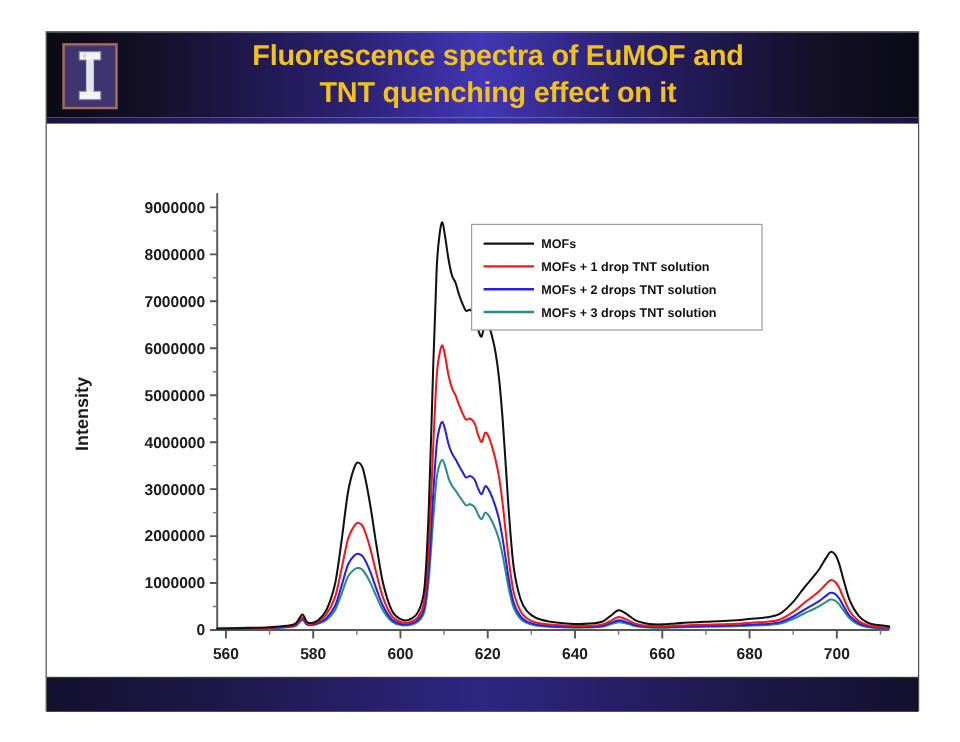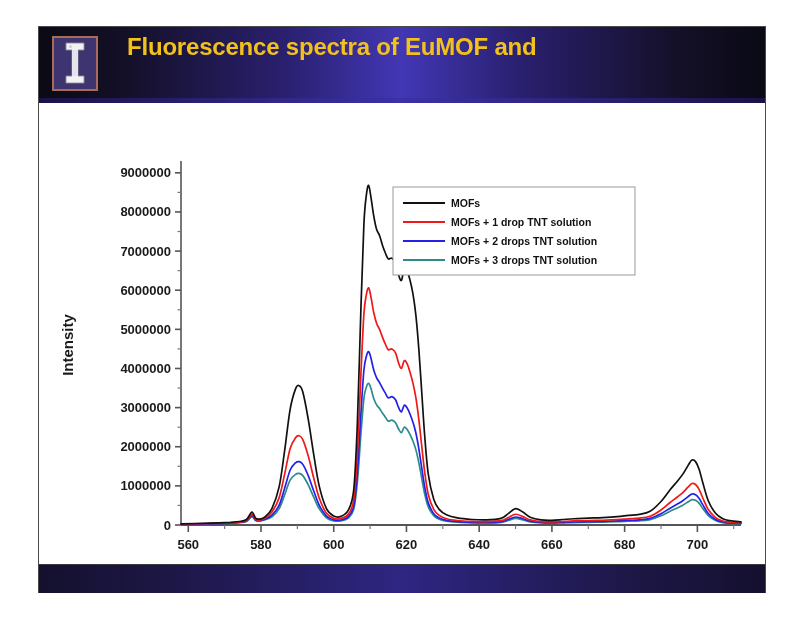--- a/index.html
+++ b/index.html
@@ -7,21 +7,21 @@
 
   .slide{position:absolute;left:38px;top:26px;width:728px;height:567px;background:#ffffff;
          border:1px solid #4a4a4a;box-sizing:border-box;}
 
   
   .title-bar{position:absolute;left:0;top:0;width:100%;height:71px;
     background:linear-gradient(90deg,#0a0a14 0%,#141028 12%,#2a2070 34%,#4237b4 50%,#2a2070 66%,#141028 88%,#0a0a14 100%);
     box-sizing:border-box;}
   .title-underline{position:absolute;left:0;top:71px;width:100%;height:5px;
     background:linear-gradient(90deg,#1a1246 0%,#3b31a8 50%,#1a1246 100%);}
-  .title-text{position:absolute;left:88px;top:4px;width:600px;
+  .title-text{position:absolute;left:76px;top:4px;width:600px;text-align:center;
     color:#f2c21a;font-weight:bold;font-size:24px;line-height:31px;
     letter-spacing:-0.2px;font-family:"Liberation Sans",sans-serif;}
 
   .logo{position:absolute;left:13px;top:9px;width:46px;height:55px;
     background:#3d3470;border:2px solid #a96a5a;box-sizing:border-box;}
   .logo svg{display:block;margin:3px auto 0;}
 
   
   .chart-wrap{position:absolute;left:0;top:76px;width:728px;height:452px;}
   .chart-svg{display:block;}
@@ -43,20 +43,21 @@
   <div class="title-bar">
     <div class="logo">
       <svg width="24" height="44" viewBox="0 0 24 44" aria-hidden="true">
         <polygon points="3,2 21,2 21,9 15,9 15,35 21,35 21,42 3,42 3,35 9,35 9,9 3,9" fill="#f2f2f2" stroke="#8a8a9a" stroke-width="0.9"></polygon>
         <rect x="9" y="9" width="6" height="26" fill="#e4e4ec"></rect>
         <circle cx="7.5" cy="5.5" r="1.6" fill="#cfcfdd"></circle>
       </svg>
     </div>
     <div class="title-text">
       <div>Fluorescence spectra of EuMOF and</div>
+      <div>TNT quenching effect on it</div>
     </div>
   </div>
   <div class="title-underline"></div>
 
   <div class="chart-wrap">
     <svg class="chart-svg" id="chart" width="728" height="452" viewBox="0 0 728 452">
         <line x1="142" y1="58" x2="142" y2="422" stroke="#555" stroke-width="1.6"></line>
         <line x1="142" y1="422" x2="702" y2="422" stroke="#555" stroke-width="1.8"></line>
         <line x1="136" y1="422" x2="142" y2="422" stroke="#555" stroke-width="1.6"></line>
         <text x="132" y="426.5" text-anchor="end" class="tick-label">0</text>

